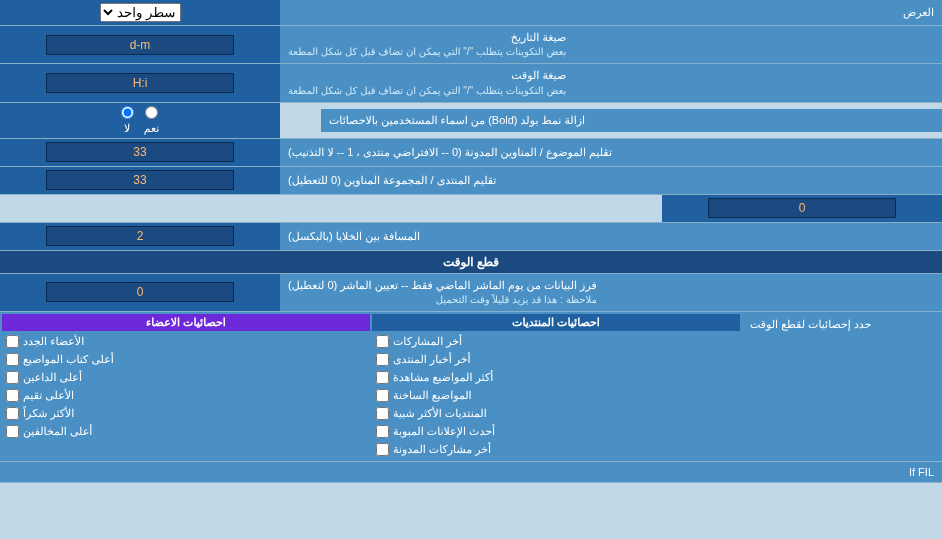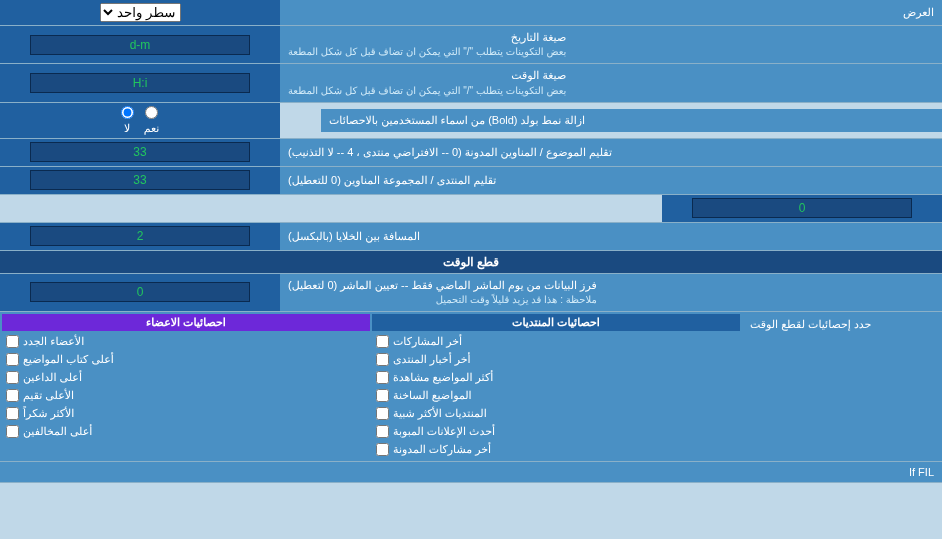--- a/index.html
+++ b/index.html
@@ -49,24 +49,24 @@
       width: 280px;
       min-width: 280px;
       display: flex;
       align-items: center;
       justify-content: center;
       padding: 3px 6px;
     }
 
     .row-input input[type="text"] {
       background: #1a4a80;
-      color: #22c55e;
+      color: #fdba74;
       border: 1px solid #0a2a50;
       padding: 2px 6px;
-      width: 220px;
+      width: 188px;
       text-align: center;
       font-size: 12px;
       direction: ltr;
     }
 
     .radio-row {
       display: flex;
       flex-direction: row;
       align-items: center;
       border-bottom: 1px solid #8ab0c8;
@@ -192,21 +192,21 @@
         <span>نعم</span>
       </label>
       <label>
         <input type="radio" name="bold_remove" value="no" checked="" style="">
         <span>لا</span>
       </label>
     </div>
   </div>
 
   <div class="row">
-    <div class="row-label">تقليم الموضوع / المناوين المدونة (0 -- الافتراضي منتدى ، 4 -- لا التذنيب)</div>
+    <div class="row-label">تقليم الموضوع / المناوين المدونة (0 -- الافتراضي منتدى ، 1 -- لا التذنيب)</div>
     <div class="row-input">
       <input type="text" value="33" style="">
     </div>
   </div>
 
   <div class="row">
     <div class="row-label">تقليم المنتدى / المجموعة المناوين (0 للتعطيل)</div>
     <div class="row-input">
       <input type="text" value="33" style="">
     </div>

